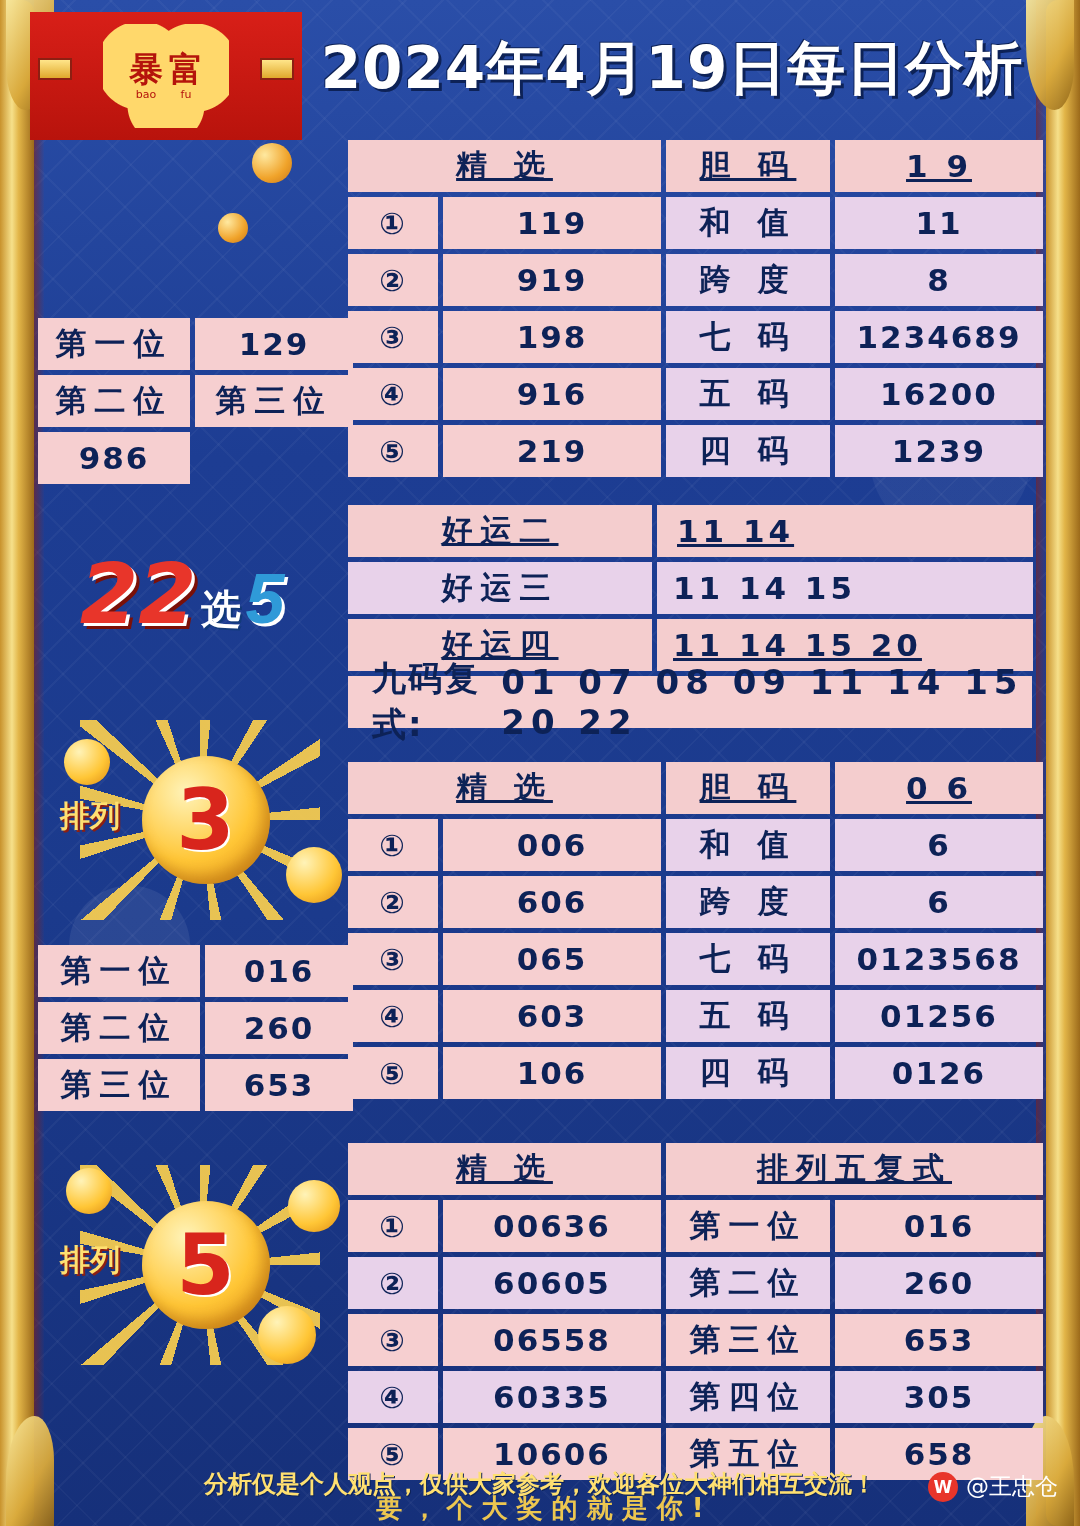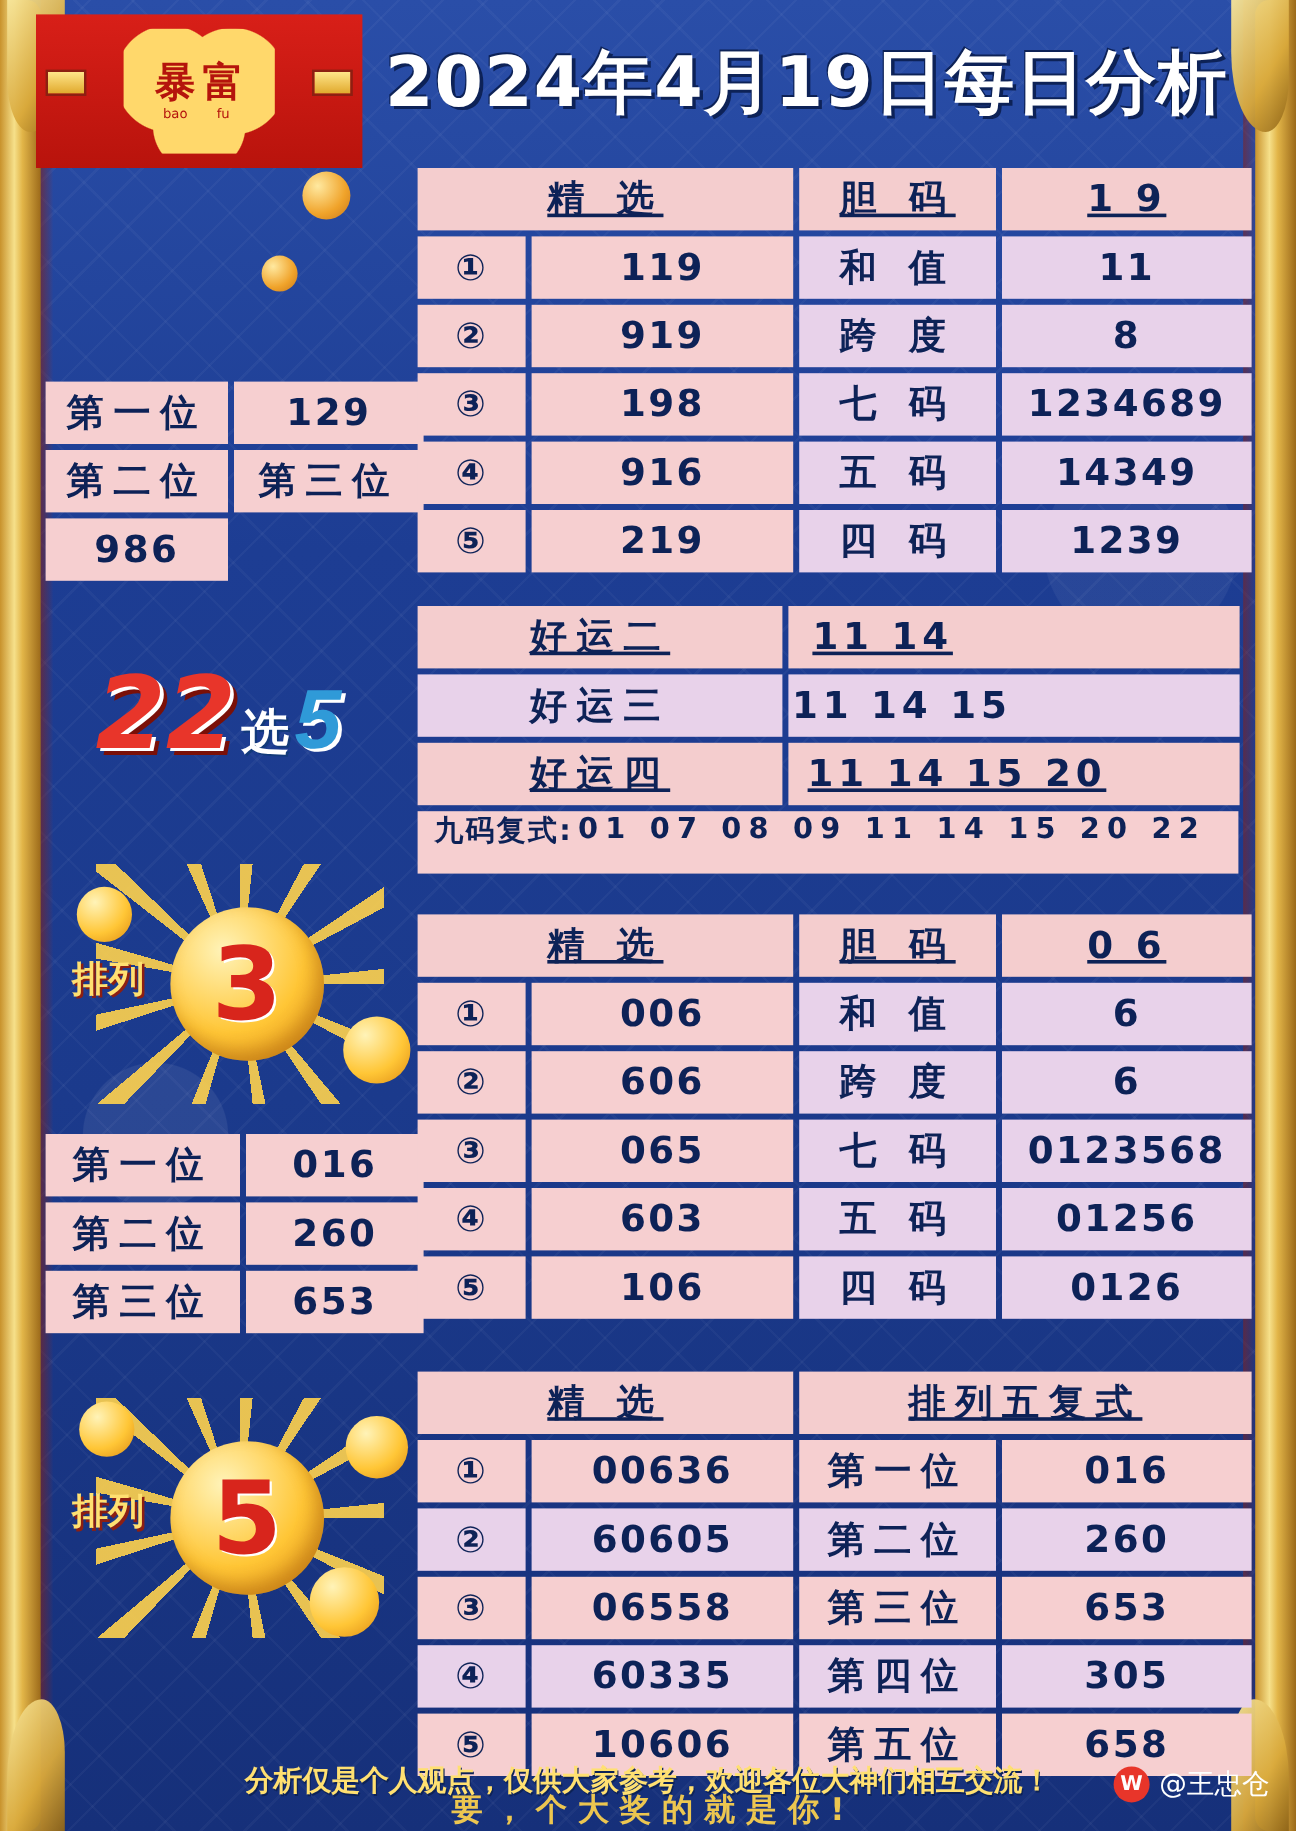--- a/index.html
+++ b/index.html
@@ -179,22 +179,22 @@
 
   #t22 { left:348px; top:505px; grid-template-columns:304px 376px; grid-auto-rows:52px; }
   #t22-nine { left:348px; top:676px; grid-template-columns:684px; grid-auto-rows:52px; }
 
   #tp3-left { left:38px; top:945px; grid-template-columns:162px 148px; grid-auto-rows:52px; }
   #tp3-main { left:348px; top:762px; grid-template-columns:90px 218px 164px 208px; grid-auto-rows:52px; }
 
   #tp5 { left:348px; top:1143px; grid-template-columns:90px 218px 164px 208px; grid-auto-rows:52px; }
 
   .nine-cell {
-    background:#f6cfd0; height:52px; display:flex; 
-    font-size:24px; font-weight:bold; color:#0d2257; padding-left:14px;
+    background:#f6cfd0; height:52px; display:flex; align-items:center;
+    font-size:34px; font-weight:bold; color:#0d2257; padding-left:24px;
     font-family:"DejaVu Sans", sans-serif;
   }
   .nine-cell .lbl { letter-spacing:2px; }
   .nine-cell .val { letter-spacing:6px; margin-left:4px; }
 
   .footer {
     position:absolute; left:0; right:0; bottom:26px;
     text-align:center; color:#ffe071;
     font-family:"DejaVu Sans", sans-serif;
     font-size:24px; font-weight:bold;
@@ -282,39 +282,39 @@
   <div class="cell lil">8</div>
 
   <div class="cell circ">③</div>
   <div class="cell">198</div>
   <div class="cell lil sp">七 码</div>
   <div class="cell lil">1234689</div>
 
   <div class="cell circ">④</div>
   <div class="cell">916</div>
   <div class="cell lil sp">五 码</div>
-  <div class="cell lil">14349</div>
+  <div class="cell lil">16200</div>
 
   <div class="cell circ">⑤</div>
   <div class="cell">219</div>
   <div class="cell lil sp">四 码</div>
   <div class="cell lil">1239</div>
 </div>
 
 <div class="art art-22">
   <span class="n">22</span>
   <span class="s">选</span>
   <span class="five">5</span>
 </div>
 
 <div class="grid" id="t22">
   <div class="cell lh sp">好运二</div>
   <div class="cell lh" style="justify-content:flex-start; padding-left:20px; letter-spacing:4px;">11 14</div>
   <div class="cell lil sp">好运三</div>
-  <div class="cell lil" style="justify-content:flex-start; padding-left:3px; letter-spacing:4px;">11 14 15</div>
+  <div class="cell lil" style="justify-content:flex-start; padding-left:16px; letter-spacing:4px;">11 14 15</div>
   <div class="cell lh sp">好运四</div>
   <div class="cell lh" style="justify-content:flex-start; padding-left:16px; letter-spacing:4px;">11 14 15 20</div>
 </div>
 
 <div class="grid" id="t22-nine">
   <div class="nine-cell">
     <span class="lbl">九码复式:</span>
     <span class="val">01 07 08 09 11 14 15 20 22</span>
   </div>
 </div>

